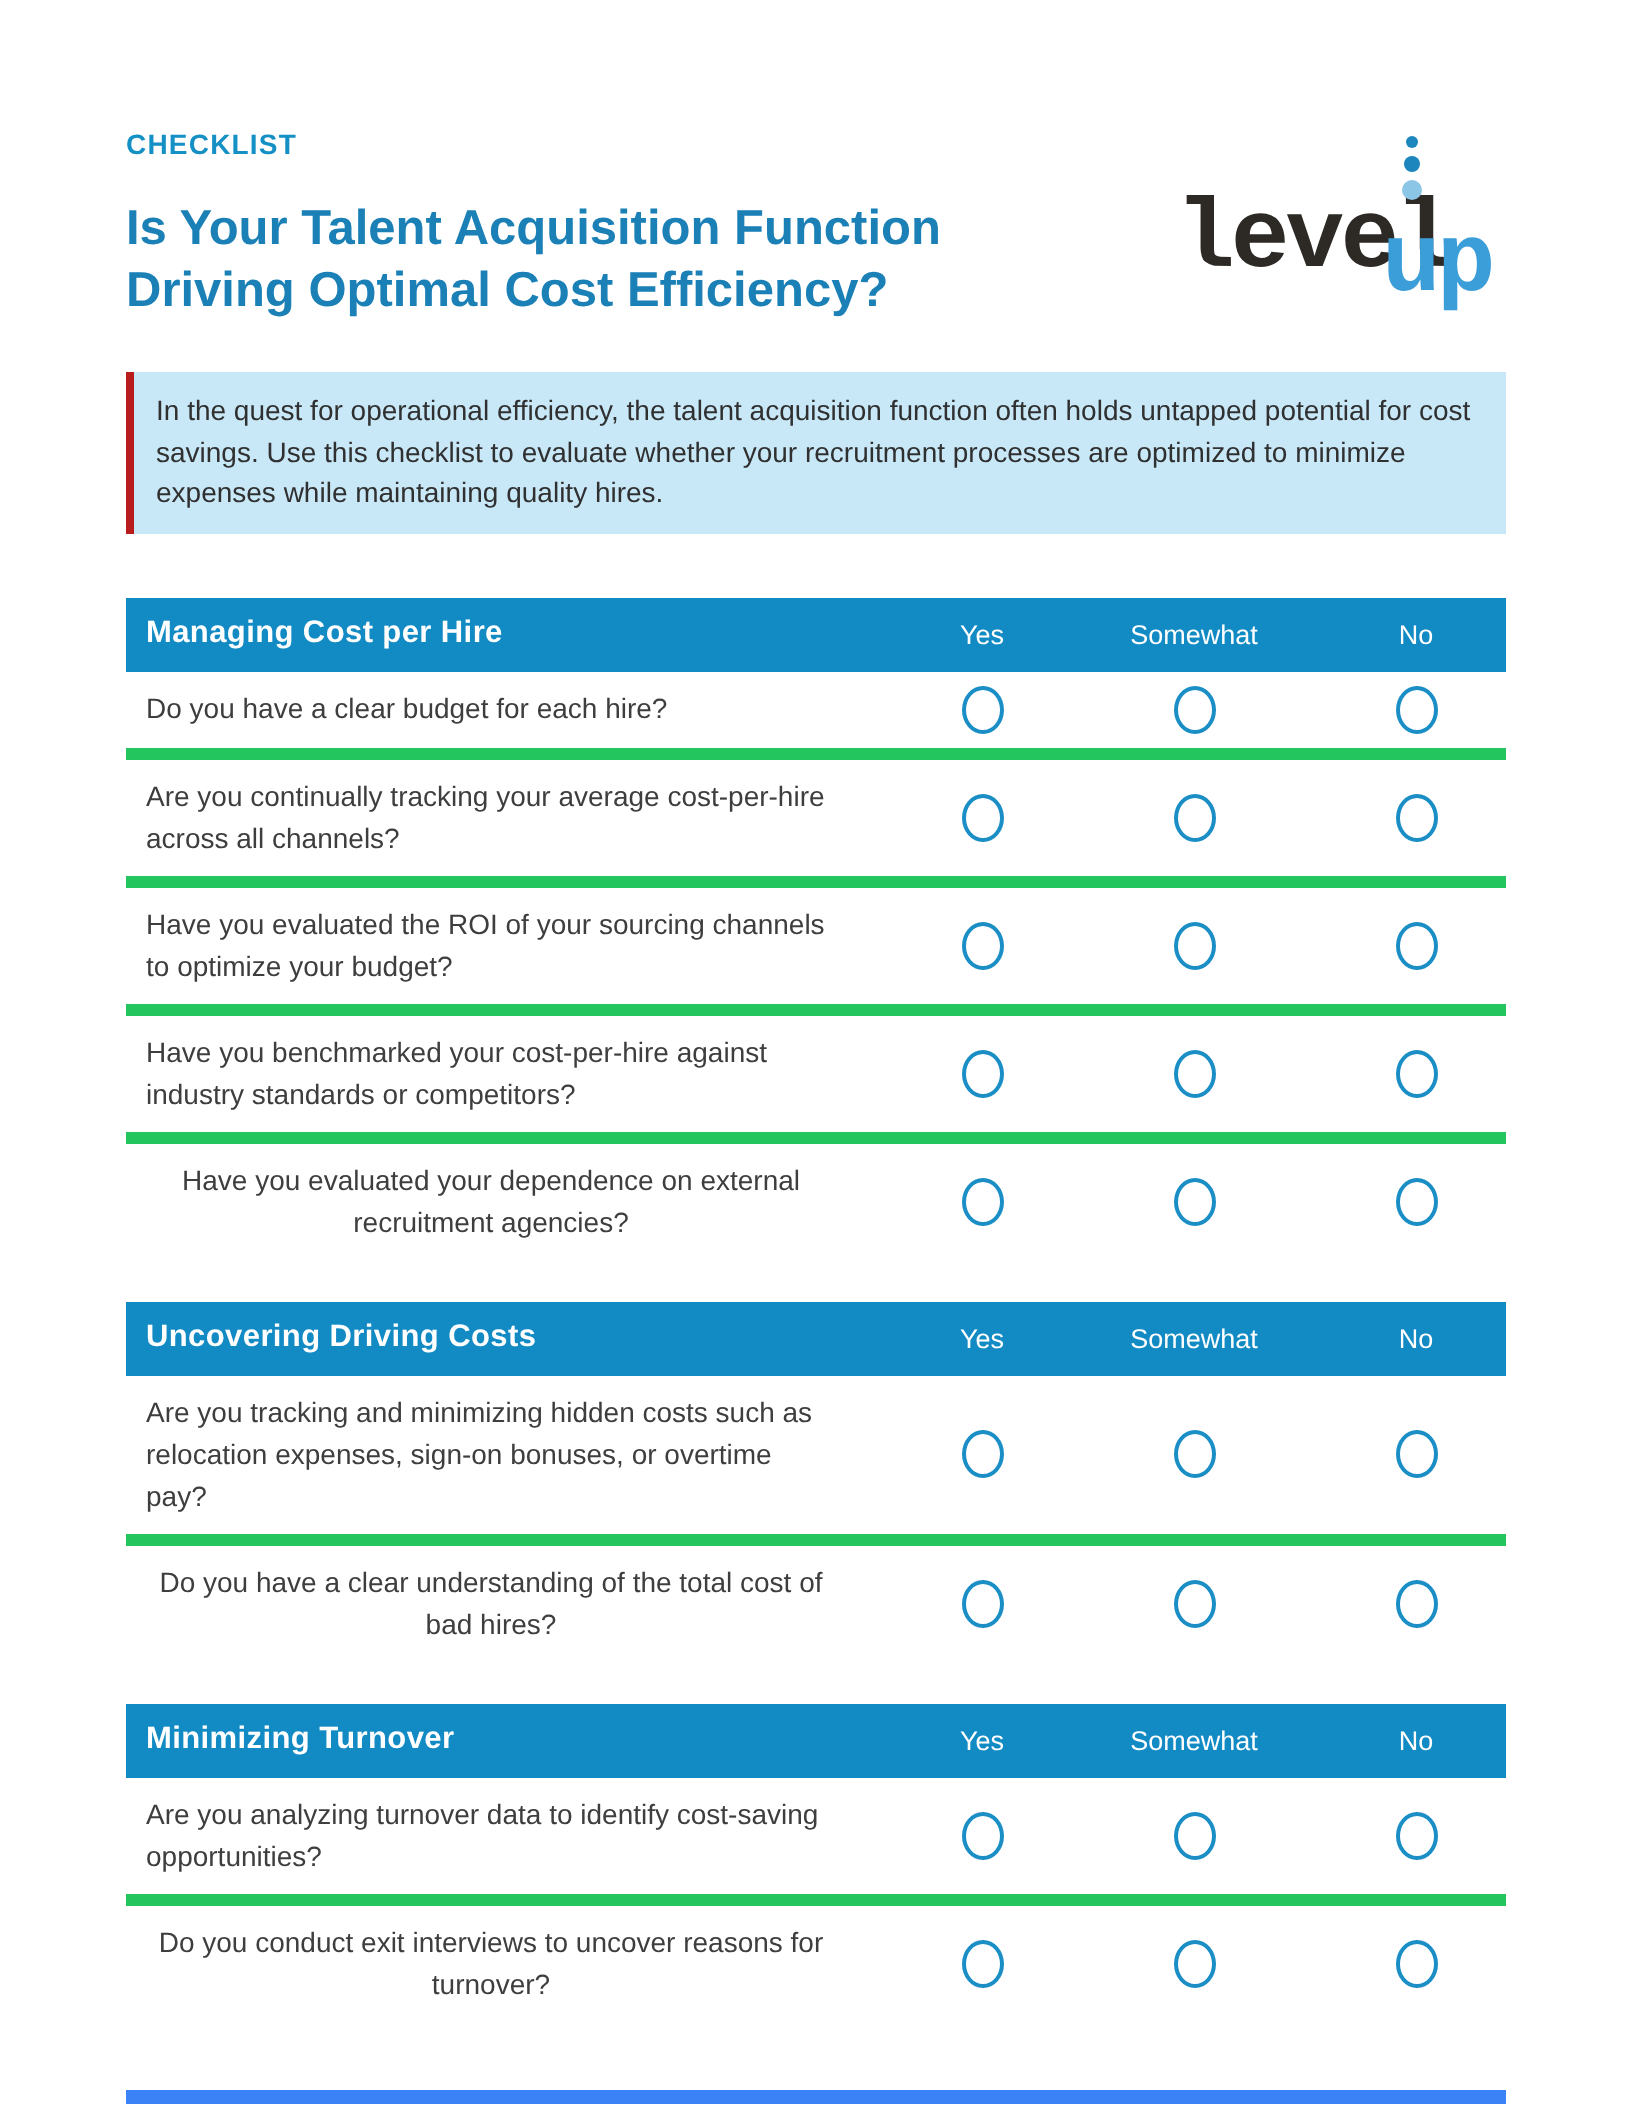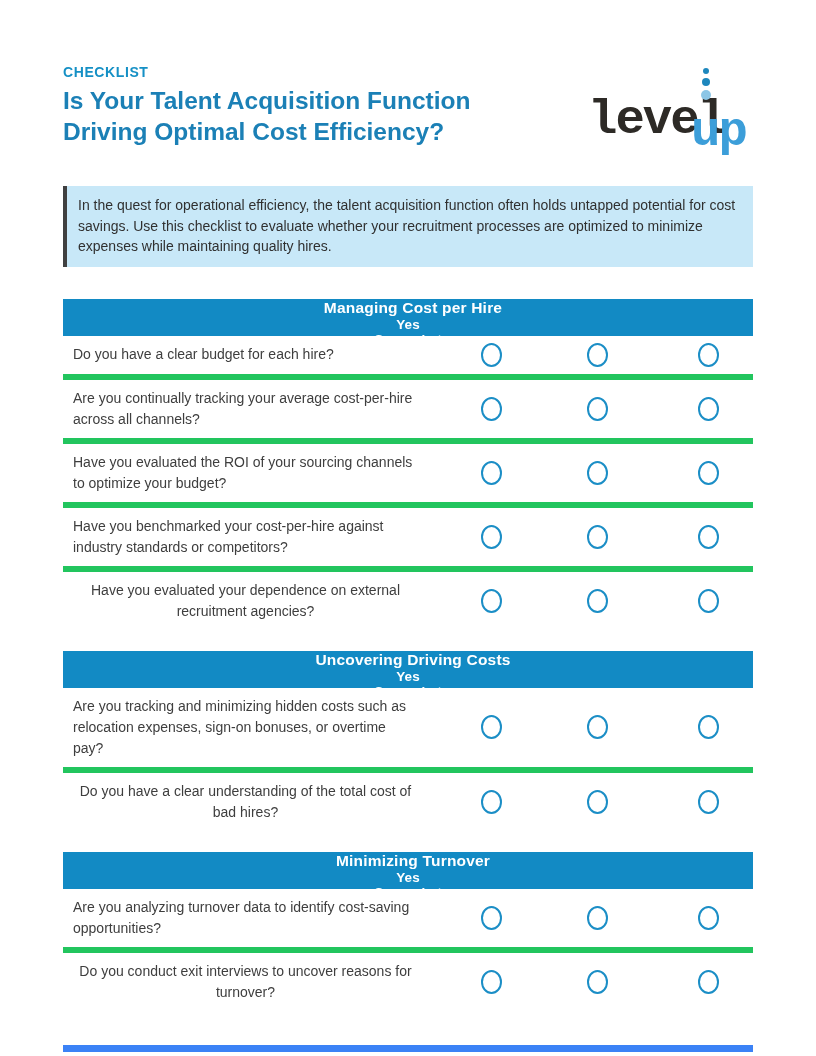--- a/index.html
+++ b/index.html
@@ -3,42 +3,42 @@
 <meta charset="utf-8">
 <style>
   * { margin:0; padding:0; box-sizing:border-box; }
   html,body { width:816px; height:1056px; background:#ffffff;
     font-family:"Liberation Sans", sans-serif; }
   .page { width:816px; height:1056px; padding:64px 63px 0 63px; position:relative; }
 
   
   .header { display:flex; justify-content:space-between; align-items:flex-start; }
   .eyebrow { color:#1590c5; font-size:14px; font-weight:bold; letter-spacing:.6px; }
-  .title { color:#1b80b6; font-size:24.5px; font-weight:bold; line-height:31px; margin-top:5px; }
+  .title { color:#1b80b6; font-size:24.5px; font-weight:bold; line-height:31px; margin-top:19px; }
 
   .logo { position:relative; width:165px; height:95px; margin-top:2px;font-family:Liberation Mono, monospace; }
   .logo-level { position:absolute; left:0; bottom:16px; font-size:49px; line-height:1;
     font-weight:600; color:#2d2a26; letter-spacing:-2px; }
   .logo-up { position:absolute; left:103px; bottom:4px; font-size:49px; line-height:1;
     font-weight:bold; color:#3c9ed9; letter-spacing:-2px; }
   .logo-dot { position:absolute; border-radius:50%; }
   .dot-1 { width:6px; height:6px; background:#1d87bd; left:115px; top:2px; }
   .dot-2 { width:8px; height:8px; background:#1d87bd; left:114px; top:12px; }
   .dot-3 { width:10px; height:10px; background:#8cc6e6; left:113px; top:24px; }
 
   
-  .intro { margin-top:25px; background:#c8e8f8; border-left:4px solid #404040;
+  .intro { margin-top:25px; background:#c8e8f8; border-left:4px solid #b91c1c;
     padding:9px 14px 10px 11px; font-size:14px; line-height:20.5px; color:#303030; }
 
   
   .section { margin-top:32px; }
   .section + .section { margin-top:21px; }
-  .section-header { background:#128ac4; height:37px; display:flex; align-items:center; color:#fff;flex-direction:column; }
+  .section-header { background:#128ac4; height:37px; display:flex; align-items:center; color:#fff; }
   .section-title { flex:1; padding-left:10px; font-size:15.5px; font-weight:bold; letter-spacing:.2px; }
-  .col { width:80px; text-align:center; font-size:13.5px; font-weight:bold; }
+  .col { width:80px; text-align:center; font-size:13.5px; font-weight:normal; }
   .col.somewhat { width:132px; }
   .col.no { width:90px; }
 
   .row { display:flex; align-items:center; border-bottom:6px solid #22c55e; padding:7px 0; }
   .section-body .row:last-child { border-bottom:none;text-align:center; }
   .question { flex:1; padding:1px 33px 1px 10px; font-size:14px; line-height:21px; color:#3e3e3e; }
   .cell { width:80px; display:flex; justify-content:center; align-items:center; }
   .cell.somewhat { width:132px; }
   .cell.no { width:90px; }
   .radio { width:21px; height:24px; border:2.5px solid #1b8ec6; border-radius:50%;

